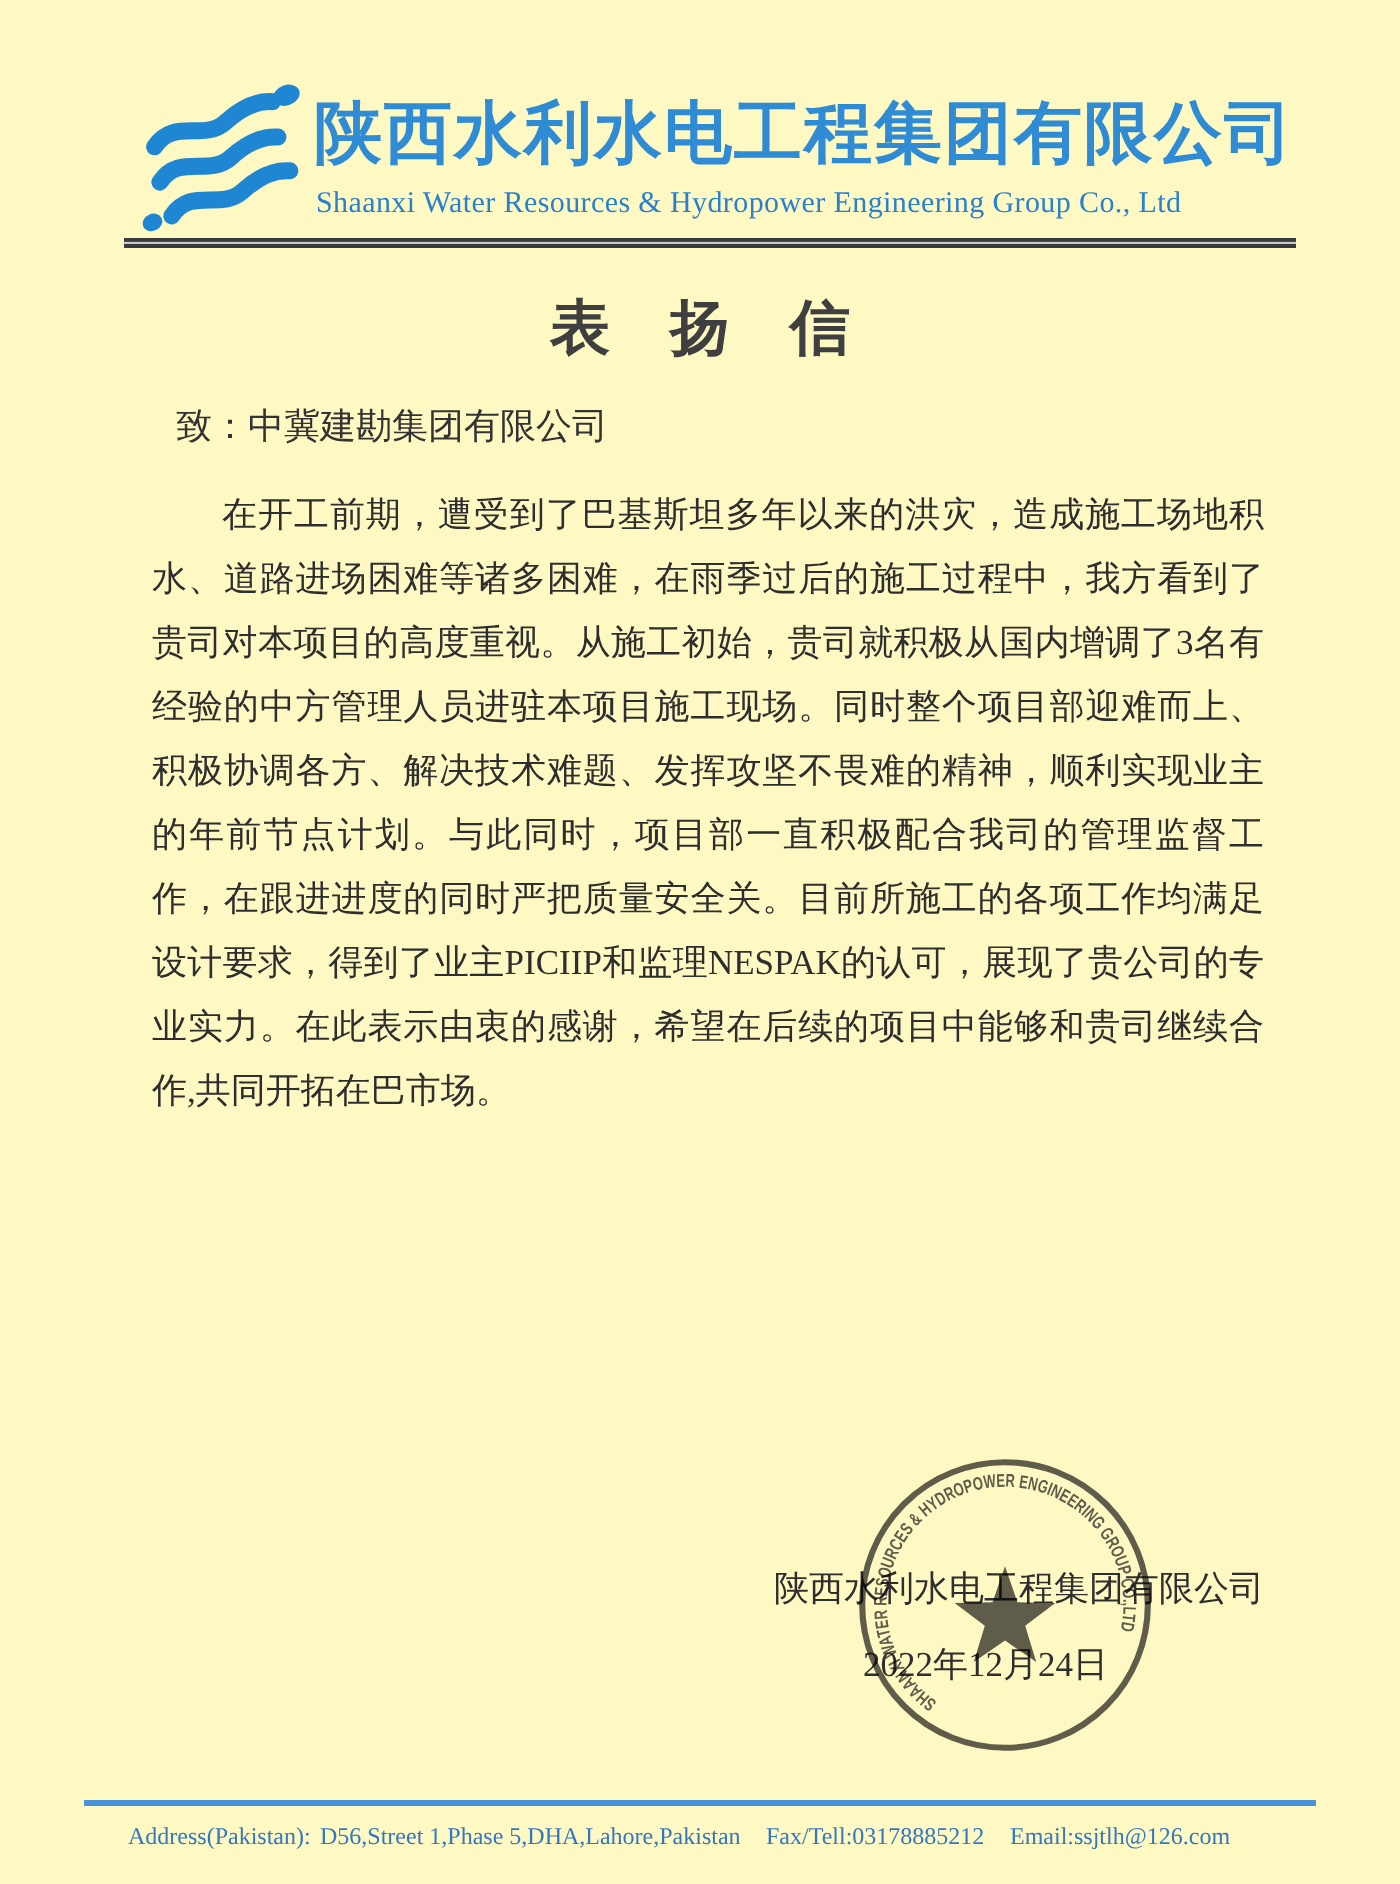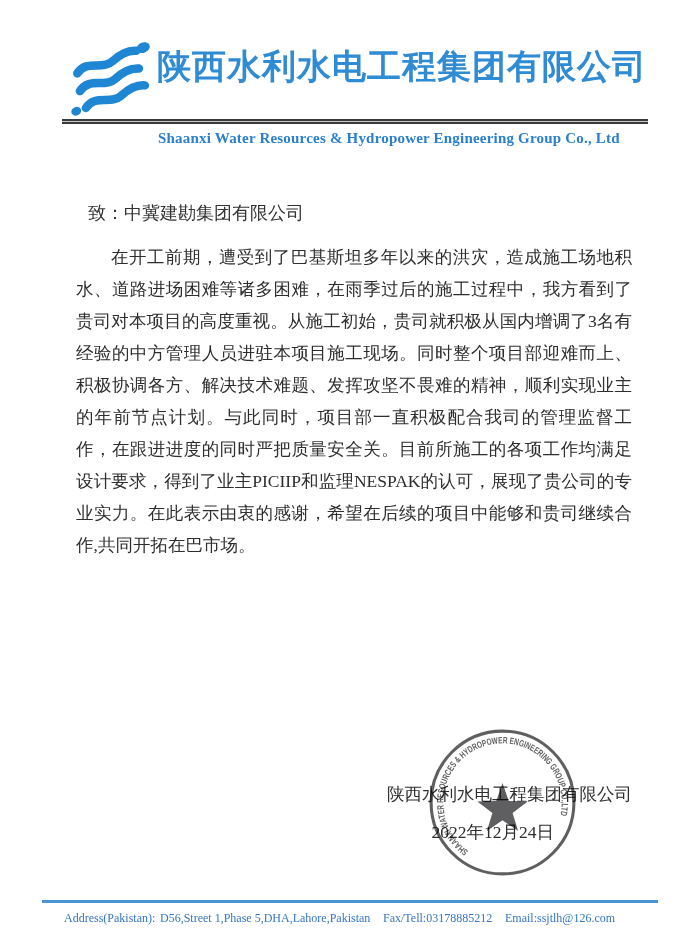--- a/index.html
+++ b/index.html
@@ -1,34 +1,34 @@
 <!DOCTYPE html>
 <html><head>
 <meta charset="utf-8">
 <style>
   html,body{margin:0;padding:0;background:#e8e8e8;}
   .page{
     position:relative;width:700px;height:942px;margin:0 auto;
-    background:#ffffff;overflow:hidden;
+    background:#fef9c3;overflow:hidden;
     font-family:"Liberation Serif","DejaVu Serif",serif;
     color:#2b2b2b;
   }
   
   .logo{position:absolute;left:68px;top:40px;width:86px;height:78px;}
   .company-cn{
     position:absolute;left:157px;top:44px;width:486px;
     font-family:"Liberation Sans","DejaVu Sans",sans-serif;
     font-size:34px;font-weight:bold;color:#2f8bd3;
     letter-spacing:1px;white-space:nowrap;
   }
   .company-en{
     position:absolute;left:158px;top:94px;width:486px;
     font-family:"Liberation Serif","DejaVu Serif",serif;
-    font-size:15px;font-weight:bold;color:#2a80ce;
-    white-space:nowrap;letter-spacing:0.2px;margin-top:36px;
+    font-size:15px;font-weight:normal;color:#2a80ce;
+    white-space:nowrap;letter-spacing:0.2px;
   }
   .header-rule{
     position:absolute;left:62px;top:119px;width:586px;height:5px;
     background:linear-gradient(#3a3a3c 0 34%,#c9c9c9 40% 56%,#3a3a3c 62% 100%);
   }
   
   .letter-title{
     position:absolute;left:0;top:144px;width:700px;
     text-align:center;font-family:"Liberation Sans","DejaVu Sans",sans-serif;
     font-size:30px;font-weight:bold;color:#3f3f3f;
@@ -88,20 +88,21 @@
       <path d="M11,51 C 26,37 40,55 55,47 C 66,41 76,39 85,42"></path>
       <path d="M13,72 C 28,58 42,76 57,68 C 68,62 78,60 87,63"></path>
     </g>
     <ellipse cx="88" cy="9" rx="8" ry="6" fill="#1e86d2" transform="rotate(-20 88 9)"></ellipse>
     <ellipse cx="9" cy="84" rx="6" ry="5" fill="#1e86d2" transform="rotate(-25 9 84)"></ellipse>
   </svg>
   <div class="company-cn">陕西水利水电工程集团有限公司</div>
   <div class="company-en">Shaanxi Water Resources &amp; Hydropower Engineering Group Co., Ltd</div>
   <div class="header-rule"></div>
 
+  <div class="letter-title">表　扬　信</div>
   <div class="recipient">致：中冀建勘集团有限公司</div>
 
   <div class="body-text">
     <p>在开工前期，遭受到了巴基斯坦多年以来的洪灾，造成施工场地积水、道路进场困难等诸多困难，在雨季过后的施工过程中，我方看到了贵司对本项目的高度重视。从施工初始，贵司就积极从国内增调了3名有经验的中方管理人员进驻本项目施工现场。同时整个项目部迎难而上、积极协调各方、解决技术难题、发挥攻坚不畏难的精神，顺利实现业主的年前节点计划。与此同时，项目部一直积极配合我司的管理监督工作，在跟进进度的同时严把质量安全关。目前所施工的各项工作均满足设计要求，得到了业主PICIIP和监理NESPAK的认可，展现了贵公司的专业实力。在此表示由衷的感谢，希望在后续的项目中能够和贵司继续合作,共同开拓在巴市场。</p>
   </div>
 
   <div class="sig-company">陕西水利水电工程集团有限公司</div>
   <div class="sig-date">2022年12月24日</div>
 
   <svg class="stamp" viewBox="0 0 150 150" aria-hidden="true">

